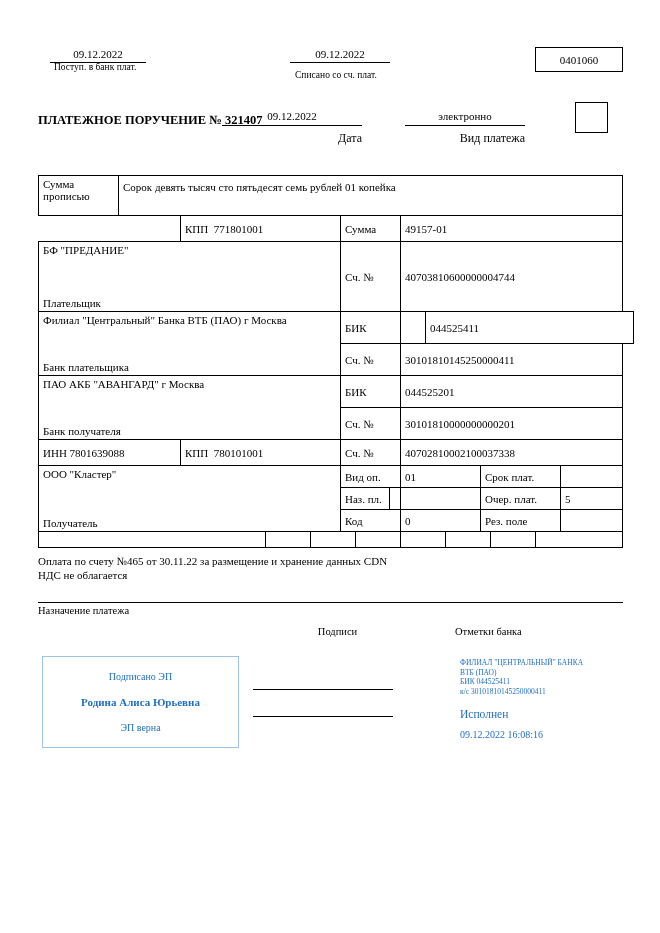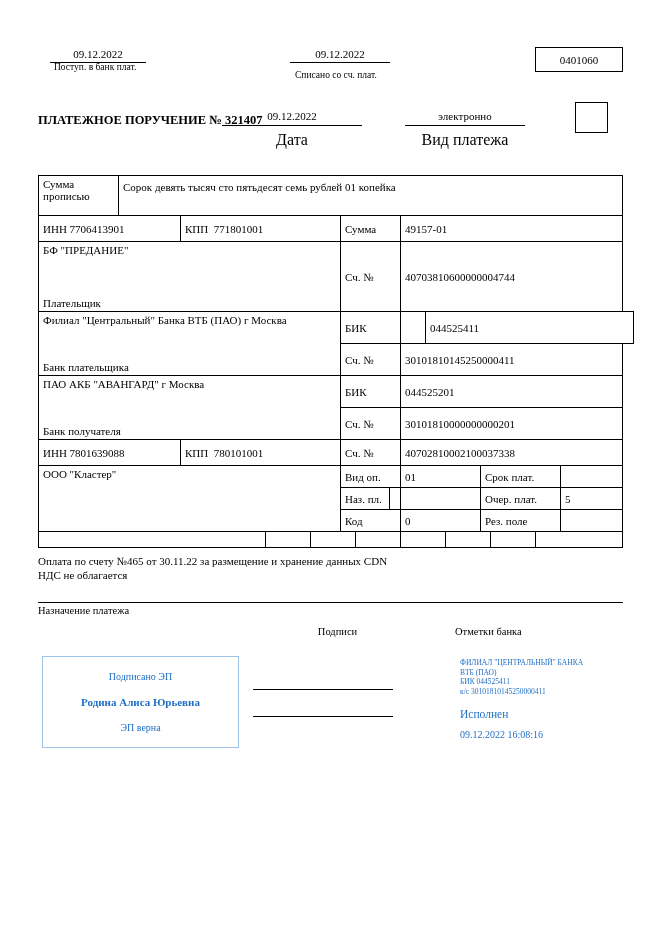--- a/index.html
+++ b/index.html
@@ -12,21 +12,21 @@
     position:absolute;box-sizing:border-box;border:1px solid #000;
     font-size:11px;padding:2px 4px;overflow:hidden;
   }
   .vc{display:flex;align-items:center;}
   .hc{display:flex;align-items:center;justify-content:center;text-align:center;}
   .split{display:flex;flex-direction:column;justify-content:space-between;}
   .pre{white-space:pre;}
   .dateline{text-align:center;border-bottom:1px solid #000;padding-bottom:2px;font-size:11px;}
   .smalllabel{font-size:9.5px;}
   .underfield{text-align:center;border-bottom:1px solid #000;padding-bottom:3px;font-size:11px;}
-  .underlabel{text-align:center;font-size:16px;}
+  .underlabel{text-align:right;font-size:12px;}
   .blue{color:#1f6fc5;}
   .stamp{
     border:1px solid #9dc3e6;color:#1f6fc5;display:flex;flex-direction:column;
     justify-content:space-evenly;align-items:center;text-align:center;
   }
   .bm{font-size:7.5px;line-height:9.5px;}
   .hline{border-top:1px solid #000;}
 </style>
 </head>
 <body>
@@ -44,21 +44,20 @@
   <div class="abs" style="left:38px;top:113px;font-size:12.5px;font-weight:bold;">ПЛАТЕЖНОЕ ПОРУЧЕНИЕ № 321407</div>
   <div class="abs underfield" style="left:222px;top:110px;width:140px;">09.12.2022</div>
   <div class="abs underlabel" style="left:222px;top:131px;width:140px;">Дата</div>
   <div class="abs underfield" style="left:405px;top:110px;width:120px;">электронно</div>
   <div class="abs underlabel" style="left:405px;top:131px;width:120px;">Вид платежа</div>
   <div class="cell" style="left:575px;top:102px;width:33px;height:31px;"></div>
 
   <div class="cell" style="left:38px;top:175px;width:81px;height:41px;">Сумма прописью</div>
   <div class="cell" style="left:118px;top:175px;width:505px;height:41px;padding-top:5px;">Сорок девять тысяч сто пятьдесят семь рублей 01 копейка</div>
 
-  <div class="cell vc" style="left:38px;top:215px;width:143px;height:27px;">ИНН 7706413901</div>
   <div class="cell vc pre" style="left:180px;top:215px;width:161px;height:27px;">КПП  771801001</div>
   <div class="cell vc" style="left:340px;top:215px;width:61px;height:27px;">Сумма</div>
   <div class="cell vc" style="left:400px;top:215px;width:223px;height:27px;">49157-01</div>
 
   <div class="cell split" style="left:38px;top:241px;width:303px;height:71px;">
     <div>БФ "ПРЕДАНИЕ"</div>
     <div>Плательщик</div>
   </div>
   <div class="cell vc" style="left:340px;top:241px;width:61px;height:71px;">Сч. №</div>
   <div class="cell vc" style="left:400px;top:241px;width:223px;height:71px;">40703810600000004744</div>
@@ -81,20 +80,21 @@
   <div class="cell vc" style="left:340px;top:407px;width:61px;height:33px;">Сч. №</div>
   <div class="cell vc" style="left:400px;top:407px;width:223px;height:33px;">30101810000000000201</div>
 
   <div class="cell vc" style="left:38px;top:439px;width:143px;height:27px;">ИНН 7801639088</div>
   <div class="cell vc pre" style="left:180px;top:439px;width:161px;height:27px;">КПП  780101001</div>
   <div class="cell vc" style="left:340px;top:439px;width:61px;height:27px;">Сч. №</div>
   <div class="cell vc" style="left:400px;top:439px;width:223px;height:27px;">40702810002100037338</div>
 
   <div class="cell split" style="left:38px;top:465px;width:303px;height:67px;">
     <div>ООО "Кластер"</div>
+    <div>Получатель</div>
   </div>
   <div class="cell vc" style="left:340px;top:465px;width:61px;height:23px;">Вид оп.</div>
   <div class="cell vc" style="left:400px;top:465px;width:81px;height:23px;">01</div>
   <div class="cell vc" style="left:480px;top:465px;width:81px;height:23px;">Срок плат.</div>
   <div class="cell vc" style="left:560px;top:465px;width:63px;height:23px;"></div>
 
   <div class="cell vc" style="left:340px;top:487px;width:50px;height:23px;">Наз. пл.</div>
   <div class="cell vc" style="left:400px;top:487px;width:81px;height:23px;"></div>
   <div class="cell vc" style="left:480px;top:487px;width:81px;height:23px;">Очер. плат.</div>
   <div class="cell vc" style="left:560px;top:487px;width:63px;height:23px;">5</div>

